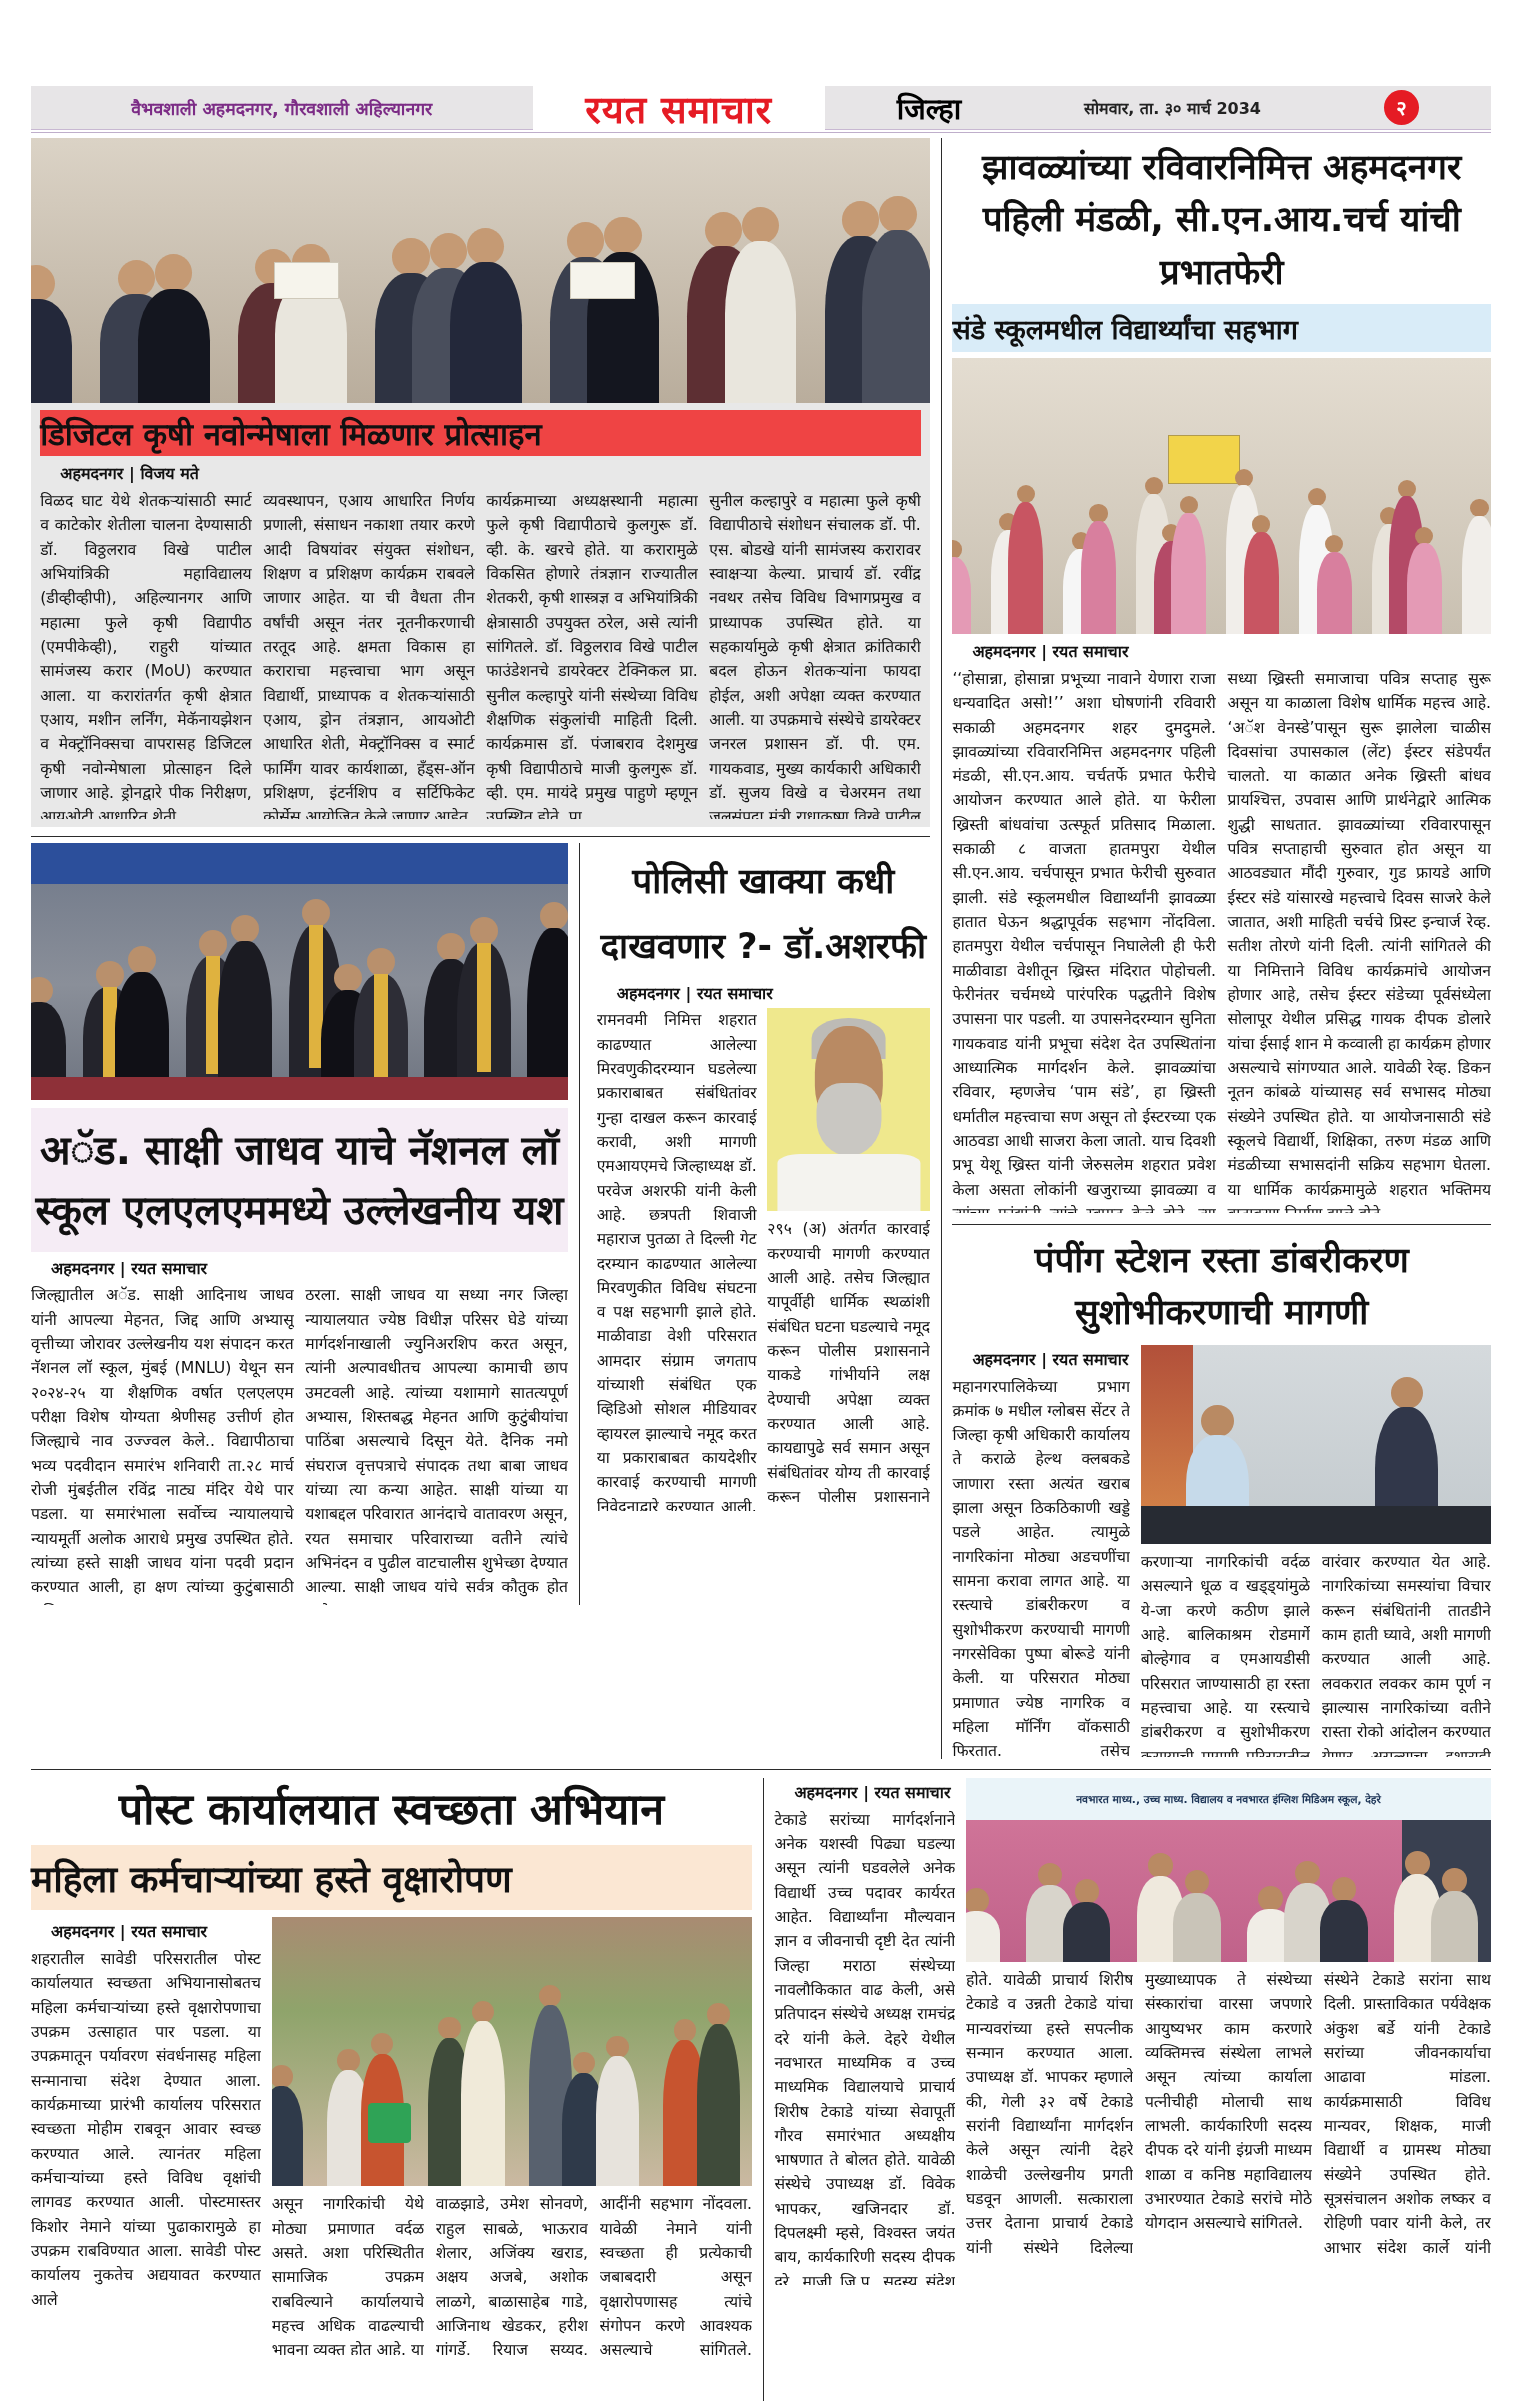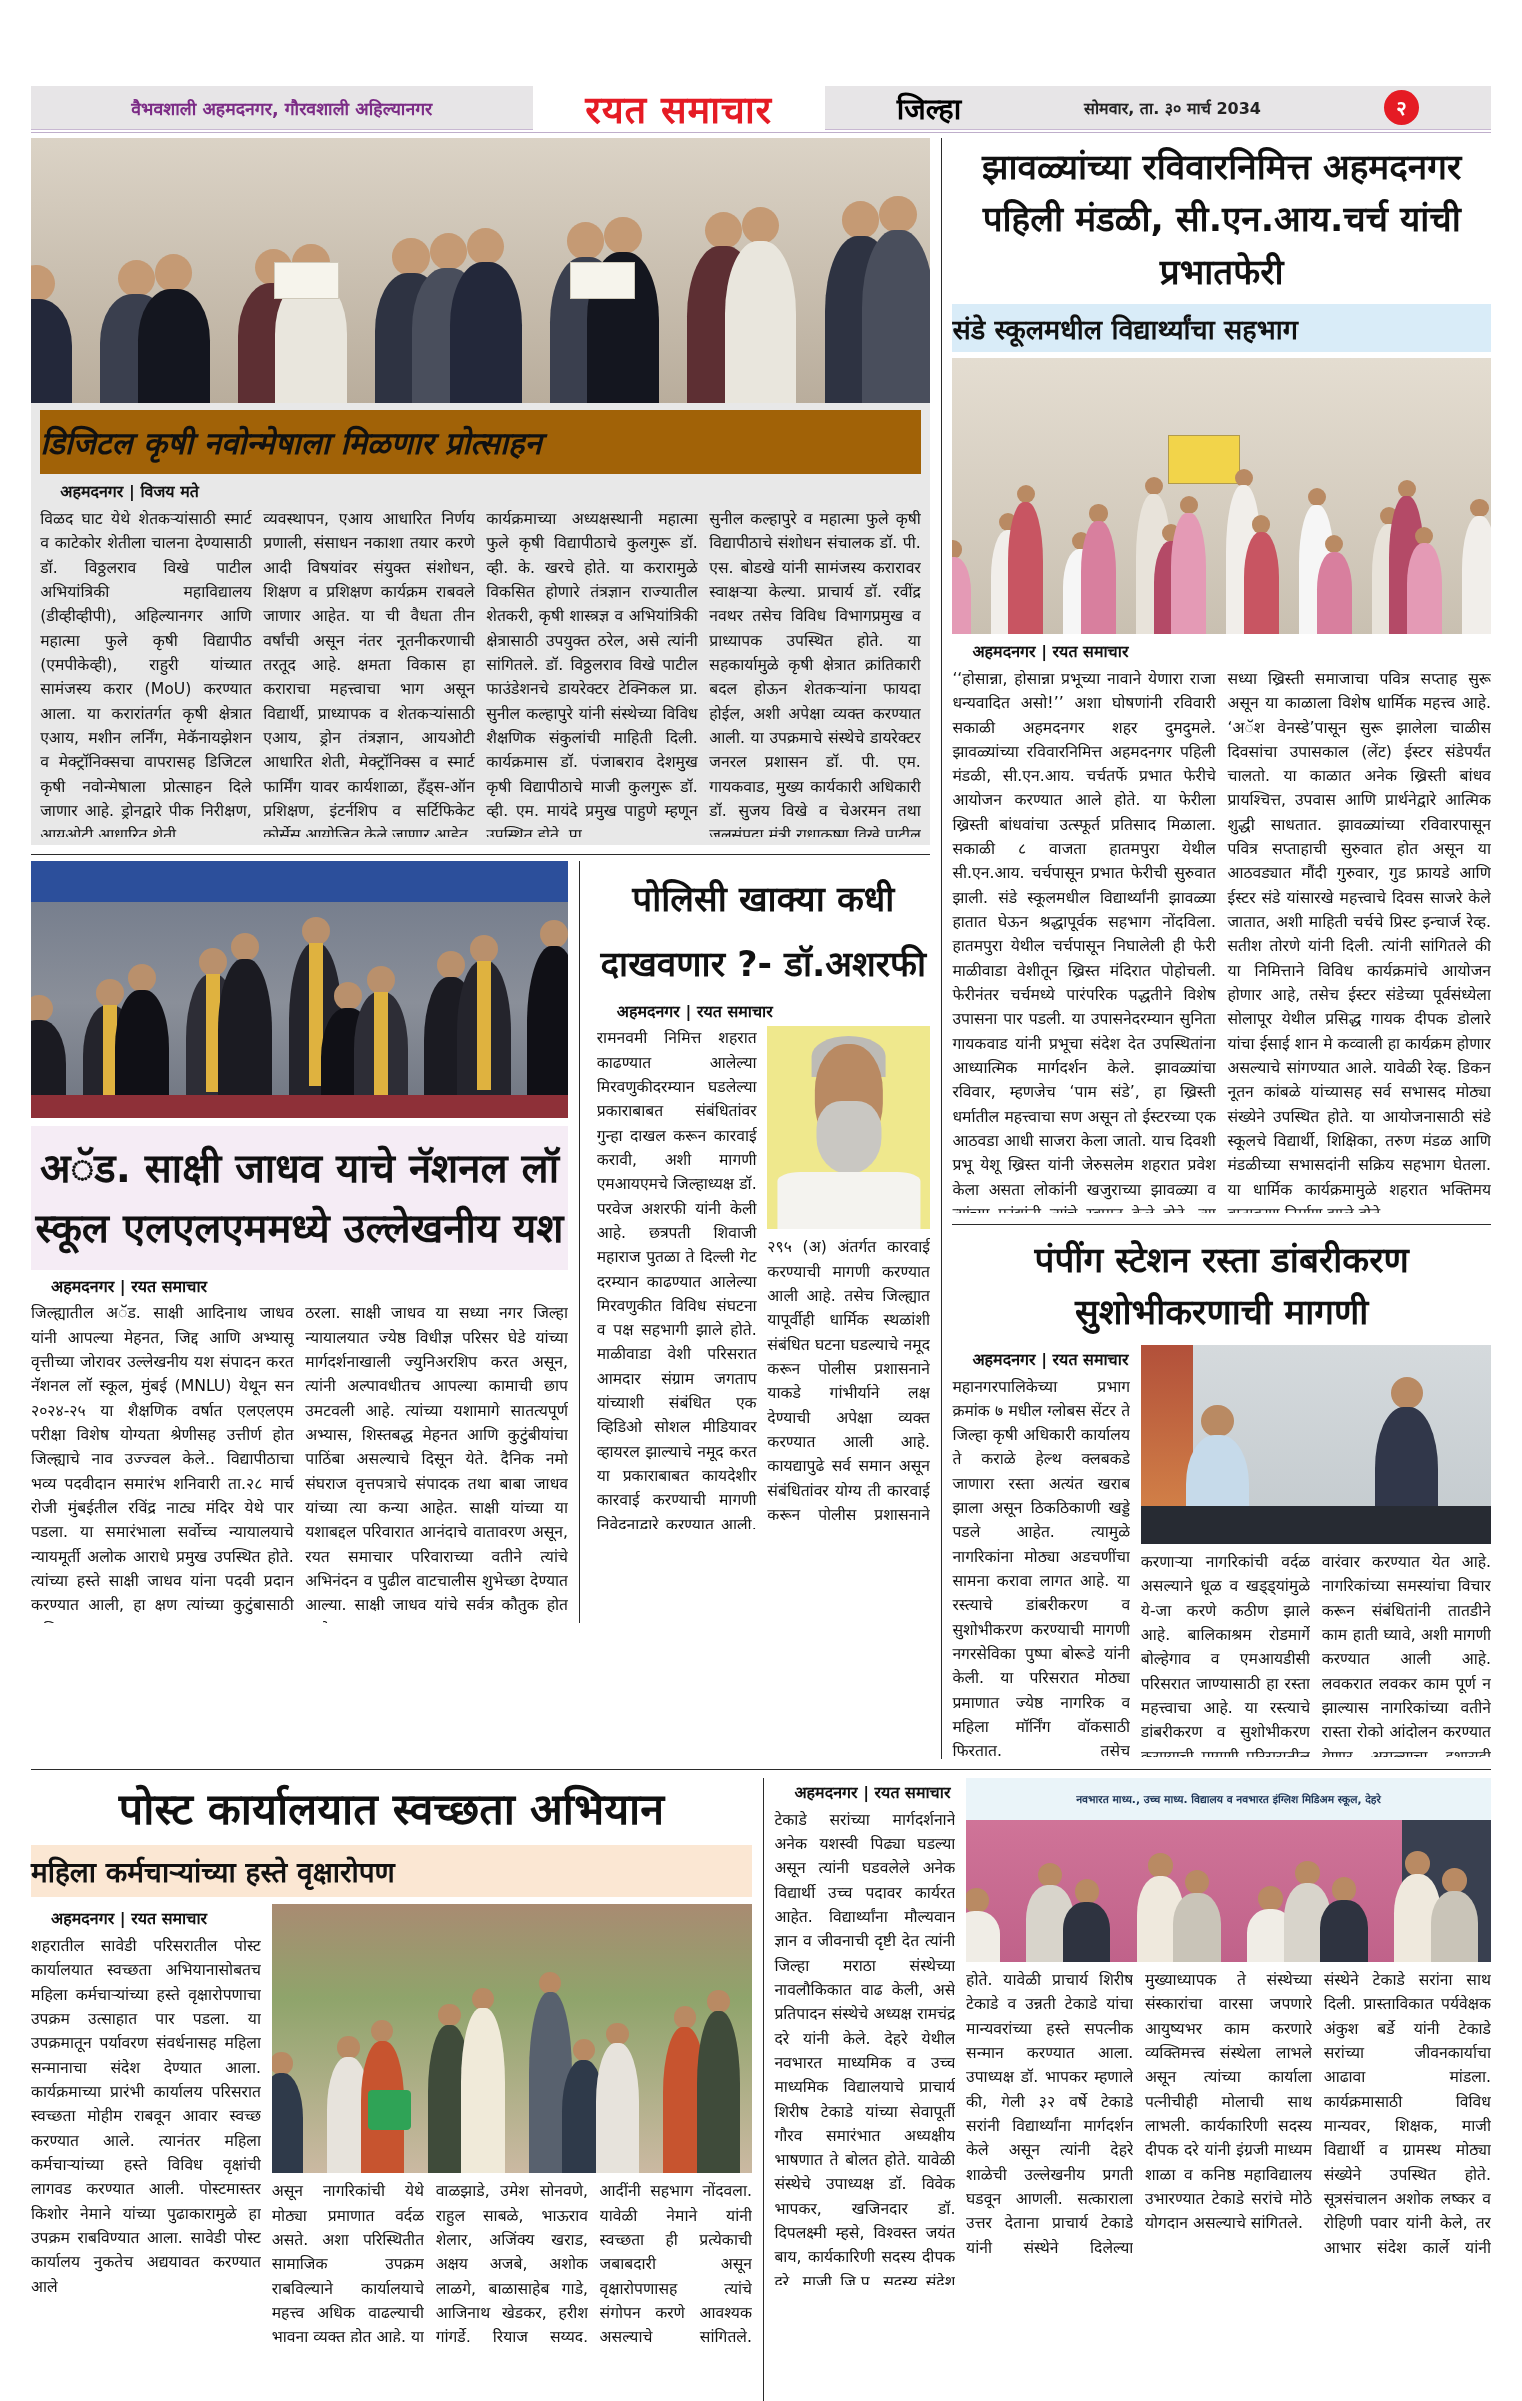--- a/index.html
+++ b/index.html
@@ -53,21 +53,21 @@
   .post-photo{height:269px;background:linear-gradient(#a98b72 0%,#8fa46b 35%,#cbb9a2 100%);margin-bottom:6.1px;}
   .bucket{position:absolute;bottom:16%;left:20%;width:9%;height:15%;background:#2fa356;border-radius:10%;z-index:6;}
   .tek-photo{height:184px;background:linear-gradient(#d4799c,#c0628a);margin-bottom:6.1px;}
   .tek-banner{position:absolute;top:0;left:0;width:100%;height:23%;background:#eaf4f9;color:#1d3557;
               display:flex;align-items:center;justify-content:center;font-size:10.7px;font-weight:bold;z-index:5;}
   .tek-dark{position:absolute;right:0;top:23%;width:17%;height:77%;background:#394050;}
   
   .main-art{background:#e8e8e8;padding:3.1px 9.2px 7.7px;}
   .main-h{font-size:60px;line-height:1.38;text-align:center;font-weight:bold;padding:10.7px 0 4.6px;}
   .sub{font-weight:bold;text-align:left;}
-  .main-sub{font-size:31px;background:#a16207;padding:11px 0;margin:4.6px 0 6.1px;font-style:italic;}
+  .main-sub{font-size:31px;background:#ef4444;padding:2px 0;margin:4.6px 0 6.1px;}
   .subrow{display:flex;border-top:1.5px solid #2b2b2b;margin-top:9.2px;padding-top:6.1px;}
   .subcol-left{width:537px;}
   .subcol-right{flex:1;border-left:1.2px solid #2b2b2b;margin-left:10.7px;padding-left:17px;}
   .sakshi-h{font-size:40px;background:#f5ecf5;text-align:center;line-height:1.5;padding:12.3px 4.6px;font-weight:bold;margin:7.7px 0 4.6px;}
   .ashrafi-h{font-size:35px;text-align:center;line-height:1.85;font-weight:bold;margin:6.1px 0 3.1px;}
   .ash-cols{display:flex;gap:10.7px;}
   .ash-cols .c1{width:48%;height:503px;}
   .ash-right{flex:1;display:flex;flex-direction:column;}
   .ash-right .c2{height:293px;}
   .church-h{font-size:35px;text-align:center;line-height:1.5;font-weight:bold;margin-top:3.1px;}
@@ -78,21 +78,21 @@
   .pump-body{display:flex;gap:10.7px;}
   .pump-left{width:33%;}
   .pump-left .col{height:384px;}
   .pump-right{flex:1;}
   .pump-right .cols{height:207px;}
   
   .rowB{display:flex;border-top:1.5px solid #2b2b2b;margin-top:10.7px;padding-top:7.7px;}
   .post{width:721px;border-right:1.2px solid #2b2b2b;padding-right:10.7px;}
   .tekade{flex:1;padding-left:10.7px;}
   .post-h{font-size:43px;text-align:center;font-weight:bold;}
-  .post-sub{font-size:28px;background:#fbe7d3;padding:7px 0;margin:7.7px 0;}
+  .post-sub{font-size:37px;background:#fbe7d3;padding:7px 0;margin:7.7px 0;}
   .post-body{display:flex;gap:10.7px;}
   .post-c1{width:230px;height:474px;}
   .post-right{flex:1;}
   .post-right .cols{height:163px;}
   .tek-h{font-size:31px;text-align:center;font-weight:bold;}
   .tek-sub{font-size:25px;background:#ddeef8;padding:7px 0;margin:7px 0 7.7px;}
   .tek-body{display:flex;gap:10.7px;}
   .tek-c1{width:181px;height:477px;}
   .tek-right{flex:1;}
   .tek-right .cols{height:285px;}

